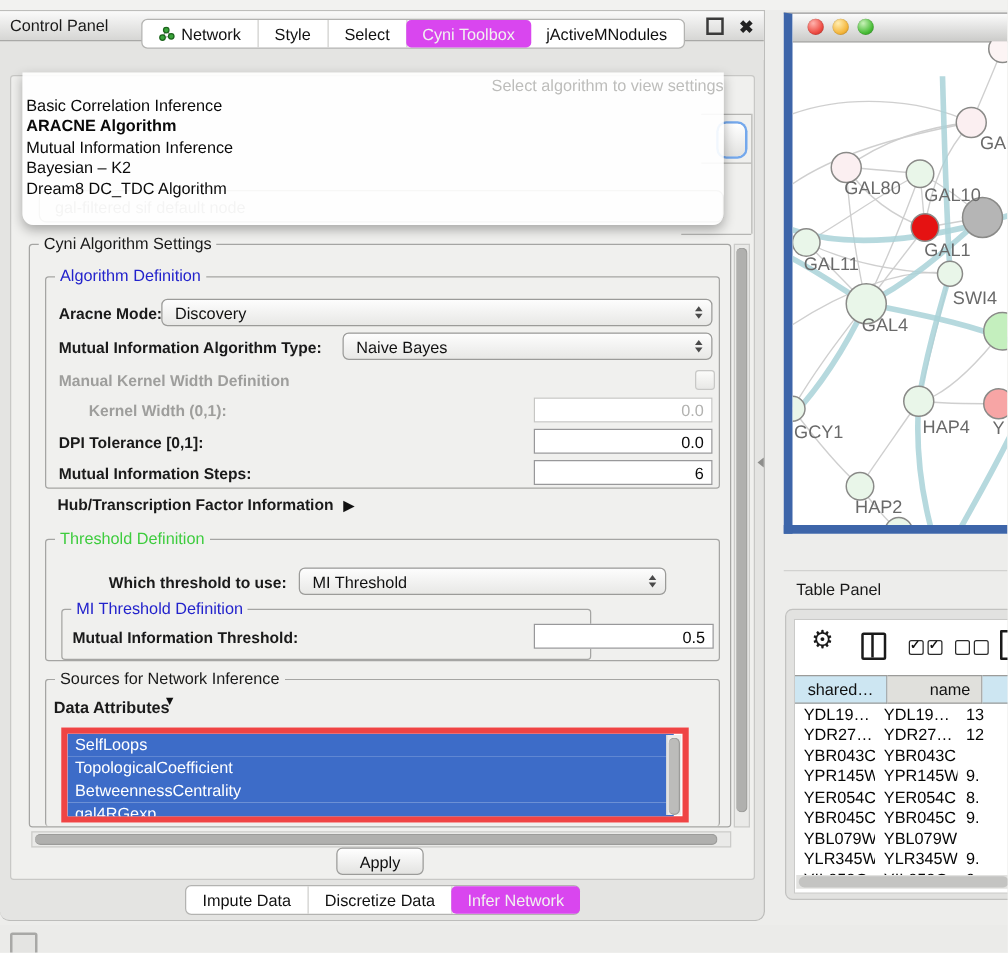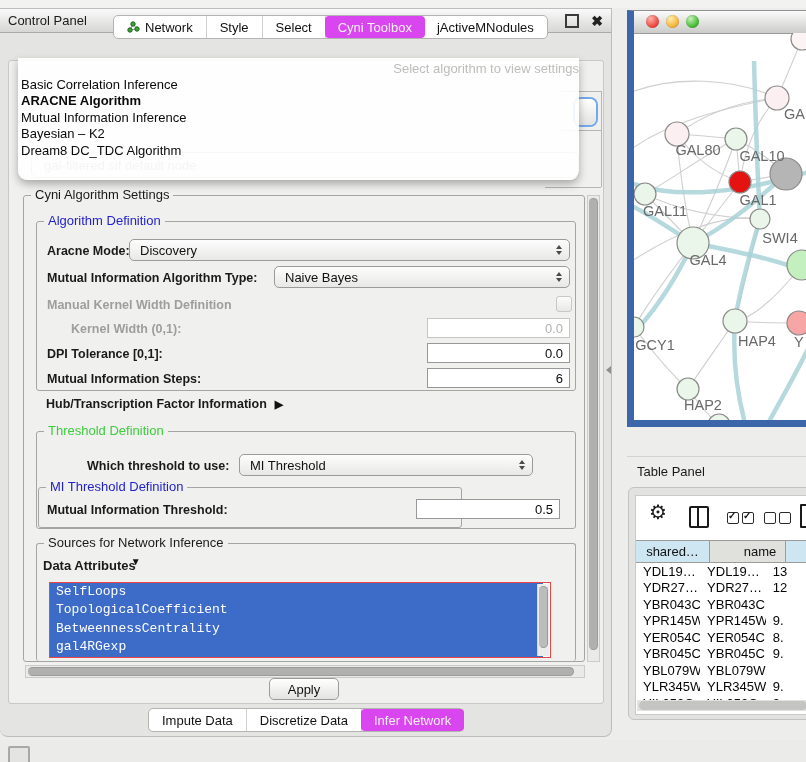--- a/index.html
+++ b/index.html
@@ -50,21 +50,21 @@
   .carr b{width:0;height:0;border-left:3.5px solid transparent;border-right:3.5px solid transparent;}
   .carr b.u{border-bottom:4px solid #4a4a4a;}
   .carr b.d{border-top:4px solid #4a4a4a;}
   .tfield{position:absolute;background:#fff;border:1px solid #98989a;font-size:13px;color:#0a0a0a;
       display:flex;align-items:center;justify-content:flex-end;padding:0 6px;box-sizing:border-box;}
   .tfield.disabled{border-color:#c6c6c4;color:#b2b2b0;}
   .chk{position:absolute;width:14px;height:14px;border:1px solid #c8c8c6;border-radius:3px;
       background:linear-gradient(#fcfcfa,#e8e8e6);}
   .hubrow{position:absolute;font-size:12.5px;font-weight:bold;color:#1a1a1a;display:flex;align-items:center;gap:8px;}
   .tri{font-size:11px;color:#111;}
-  .attrlist{position:absolute;background:#fff;border:1px solid #ef4444;overflow:hidden;box-sizing:border-box;font-family:Liberation Mono, monospace;}
+  .attrlist{position:absolute;background:#fff;border:5px solid #ef4444;overflow:hidden;box-sizing:border-box;}
   .attr{height:18.4px;line-height:18.4px;padding-left:6px;font-size:13px;background:#3d6cc8;color:#fff;
       width:calc(100% - 13px);white-space:nowrap;}
   .alscroll{position:absolute;top:1px;right:1px;width:11px;bottom:1px;background:#ececea;border-left:1px solid #d8d8d6;}
   .alscroll .th{margin:2px 1px;height:62px;background:#bcbcba;border-radius:5px;}
   .vsb{position:absolute;left:578px;top:134px;width:13px;height:467px;background:#eaeae8;
       border:1px solid #cbcbc9;box-sizing:border-box;}
   .vsb .th{margin:2px auto;width:9px;height:452px;background:#b0b0ae;border-radius:5px;}
   .hsb{position:absolute;left:16px;top:604px;width:560px;height:13px;background:#eaeae8;
       border:1px solid #cbcbc9;box-sizing:border-box;}
   .hsb .th{margin:1px 2px;height:9px;width:546px;background:#b0b0ae;border-radius:5px;}
@@ -214,21 +214,21 @@
       <div class="grp" style="left:12px;top:235px;width:540px;height:98px;">
         <span class="gt green">Threshold Definition</span>
         <span class="lbl" style="left:50px;top:27px;">Which threshold to use:</span>
         <div class="combo" style="left:202px;top:22px;width:294px;">
           <span>MI Threshold</span>
           <span class="carr">
               <b class="u"></b>
               <b class="d"></b>
             </span>
         </div>
-        <div class="grp" style="left:1px;top:55px;width:424px;height:41px;">
+        <div class="grp" style="left:12px;top:55px;width:424px;height:41px;">
           <span class="gt blue">MI Threshold Definition</span>
           <span class="lbl" style="left:8px;top:15px;">Mutual Information Threshold:</span>
           <div class="tfield" style="left:377px;top:11px;width:144px;height:20px;">
             <span>0.5</span>
           </div>
         </div>
       </div>
 
       <div class="grp" style="left:12px;top:347px;width:540px;height:118px;border-bottom:none;">
         <span class="gt" style="display:flex;gap:6px;align-items:center;flex-direction:column;">

